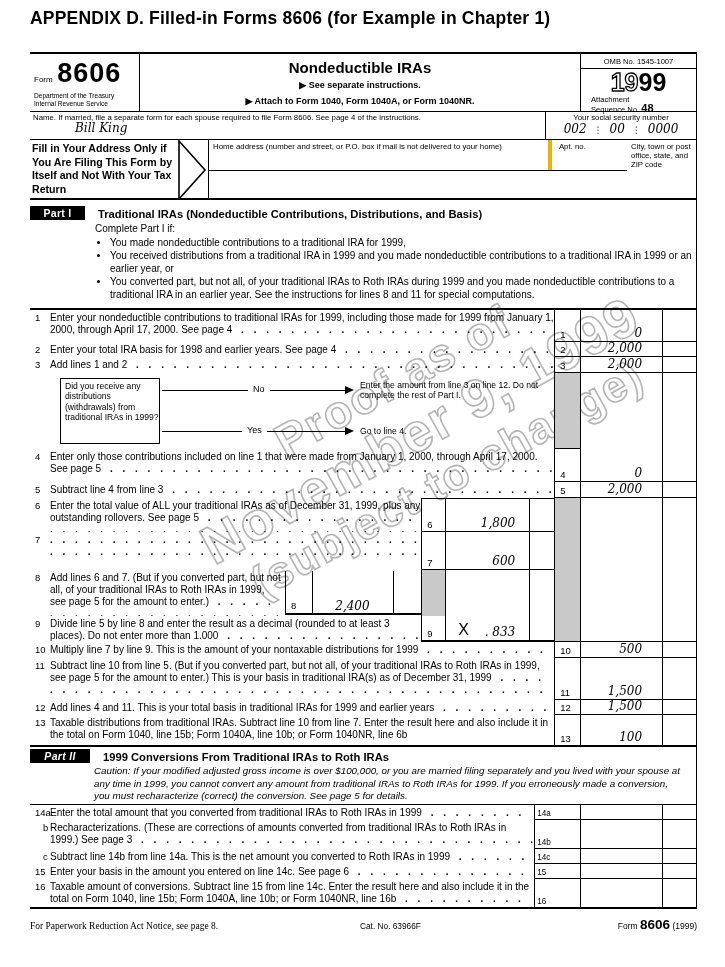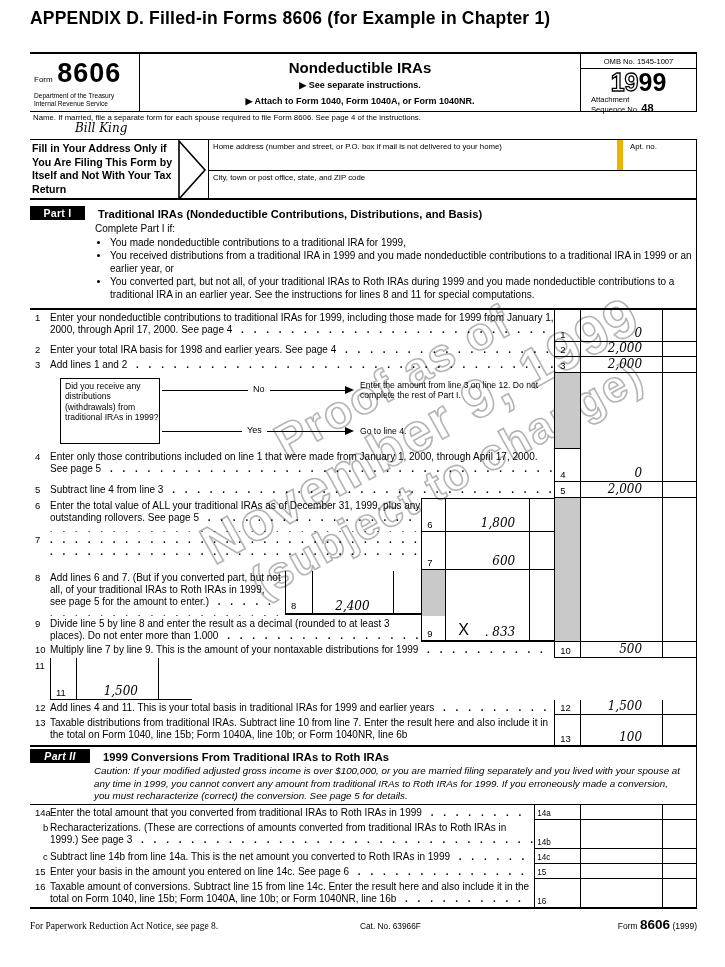--- a/index.html
+++ b/index.html
@@ -47,24 +47,24 @@
   .fillin { font-family:"DejaVu Serif", serif; font-style:italic; font-size:12px; }
   .name-val { padding-left:42px; margin-top:-1px; }
   .ssn-cell { width:152px; border-left:1.5px solid #000; border-right:1.5px solid #000; padding-top:1px; }
   .ssn-val { display:flex; justify-content:center; align-items:baseline; gap:7px; margin-top:0; }
   .ssn-sep::before { content:"⋮"; font-size:9px; font-style:normal; }
 
   
   .addr { display:flex; height:60px; border-bottom:2px solid #000; }
   .addr-side { width:148px; padding:2px 0 0 2px; font-weight:bold; font-size:10.6px; line-height:13.5px; }
   .addr-arrow { width:30px; position:relative; }
-  .addr-box { flex:1; border-left:1.5px solid #000; border-right:1.5px solid #000; display:flex; flex-direction:column; }
+  .addr-box { flex:1; border-left:1.5px solid #000; border-right:1.5px solid #000; display:flex; flex-direction:row; }
   .addr-r1 { height:31px; border-bottom:1px solid #000; display:flex; }
   .home { flex:1; padding:2px 0 0 4px; }
-  .apt { width:79px; border-left:6px solid #eab308; padding:2px 0 0 7px; }
+  .apt { width:79px; border-left:4px solid #eab308; padding:2px 0 0 7px;margin-left:46px; }
   .addr-r2 { flex:1; padding:2px 0 0 4px; }
 
   
   .pbar { display:flex; height:20px; align-items:flex-end; border-right:1.5px solid #000; }
   .pbar2 { border-top:2px solid #000; height:18px; }
   .badge { width:55px; height:14px; background:#000; color:#fff; font-weight:bold; font-size:10.5px;
            text-align:center; line-height:14px; letter-spacing:.3px; }
   .badge2 { width:60px;font-style:italic; }
   .ptitle { font-weight:bold; font-size:11.2px; padding-left:13px; }
 
@@ -159,20 +159,30 @@
         <div><span>Sequence No.</span> <b>48</b></div>
       </div>
     </div>
   </div>
 
   <div class="name-row">
     <div class="name-cell">
       <div class="tiny">Name. If married, file a separate form for each spouse required to file Form 8606. See page 4 of the instructions.</div>
       <div class="fillin name-val">Bill King</div>
     </div>
+    <div class="ssn-cell">
+      <div class="tiny" style="text-align:center;">Your social security number</div>
+      <div class="fillin ssn-val">
+        <span>002</span>
+          <span class="ssn-sep"></span>
+          <span>00</span>
+          <span class="ssn-sep"></span>
+          <span>0000</span>
+      </div>
+    </div>
   </div>
 
   <div class="addr">
     <div class="addr-side">Fill in Your Address Only if You Are Filing This Form by Itself and Not With Your Tax Return</div>
     <div class="addr-arrow">
       <svg width="30" height="60" viewBox="0 0 30 60" style="position:absolute;left:0;top:0;">
         <polygon points="1,1 27,30 1,59" fill="#fff" stroke="#000" stroke-width="1.6"></polygon>
       </svg>
     </div>
     <div class="addr-box">
@@ -330,20 +340,21 @@
     <div class="ltext"><span>Multiply line 7 by line 9. This is the amount of your nontaxable distributions for 1999</span><span class="dots"></span></div>
     <div class="ncol bb">10</div>
     <div class="acol bb">
         <span class="val">500</span>
       </div>
     <div class="ccol bb"></div>
   </div>
 
   <div class="row" style="height:42px">
     <div class="lno">11</div>
+    <div class="ltext"><span>Subtract line 10 from line 5. (But if you converted part, but not all, of your traditional IRAs to Roth IRAs in 1999, see page 5 for the amount to enter.) This is your basis in traditional IRA(s) as of December 31, 1999</span><span class="dots"></span></div>
     <div class="ncol bb">11</div>
     <div class="acol bb">
         <span class="val">1,500</span>
       </div>
     <div class="ccol bb"></div>
   </div>
 
   <div class="row" style="height:15px">
     <div class="lno">12</div>
     <div class="ltext"><span>Add lines 4 and 11. This is your total basis in traditional IRAs for 1999 and earlier years</span><span class="dots"></span></div>

